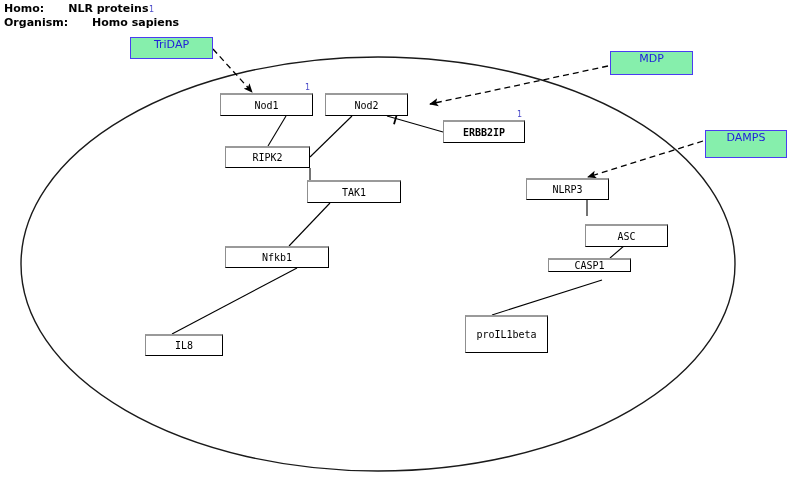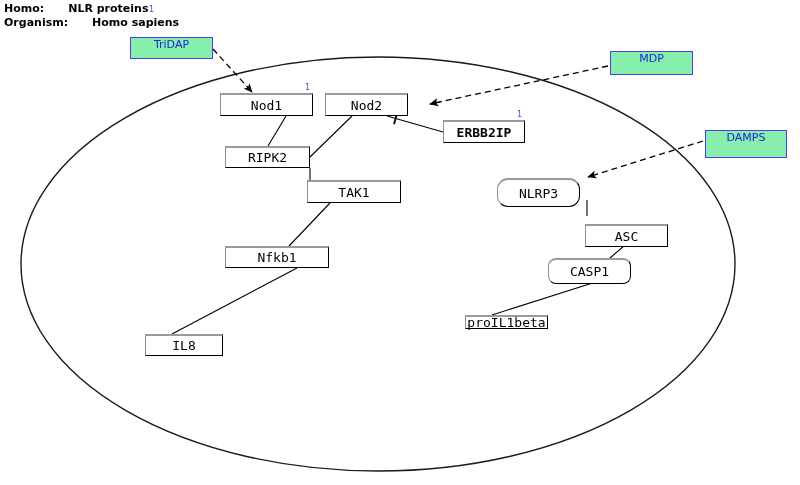--- a/index.html
+++ b/index.html
@@ -16,21 +16,21 @@
   .ref-sup{
     position:absolute;font-size:8px;color:#4a4ac8;
     font-family:"DejaVu Sans",sans-serif;
   }
   .node{
     position:absolute;box-sizing:border-box;
     border:1px solid #000000;
     background:#ffffff;
     display:flex;align-items:center;justify-content:center;
     font-family:"DejaVu Sans Mono",monospace;
-    font-size:13px;color:#000000;
+    font-size:10px;color:#000000;
     border-top:2px solid #9a9a9a;
     border-left:1px solid #8f8f8f;
   }
   .stim{
     position:absolute;box-sizing:border-box;
     border:1.5px solid #4a3df0;
     background:#86efac;
     display:flex;justify-content:center;
     font-family:"DejaVu Sans",sans-serif;
     font-size:11px;color:#2222d8;
@@ -109,33 +109,33 @@
     <div class="node" style="left: 225px; top: 146px; width: 85px; height: 22px;">
       <span>RIPK2</span>
     </div>
     <div class="node" style="left: 443px; top: 120px; width: 82px; height: 23px; font-weight: bold;">
       <span>ERBB2IP</span>
     </div>
     <span class="ref-sup" style="left: 517px; top: 110px;">1</span>
     <div class="node" style="left: 307px; top: 180px; width: 94px; height: 23px;">
       <span>TAK1</span>
     </div>
-    <div class="node" style="left: 497px; top: 178px; width: 83px; height: 29px; border-radius: 11px;">
+    <div class="node" style="left: 526px; top: 178px; width: 83px; height: 22px;">
       <span>NLRP3</span>
     </div>
     <div class="node" style="left: 585px; top: 224px; width: 83px; height: 23px;">
       <span>ASC</span>
     </div>
     <div class="node" style="left: 225px; top: 246px; width: 104px; height: 22px;">
       <span>Nfkb1</span>
     </div>
-    <div class="node" style="left: 548px; top: 258px; width: 83px; height: 26px; border-radius: 8px;">
+    <div class="node" style="left: 548px; top: 258px; width: 83px; height: 14px;">
       <span>CASP1</span>
     </div>
-    <div class="node" style="left: 465px; top: 315px; width: 83px; height: 14px;">
+    <div class="node" style="left: 465px; top: 315px; width: 83px; height: 38px;">
       <span>proIL1beta</span>
     </div>
     <div class="node" style="left: 145px; top: 334px; width: 78px; height: 22px;">
       <span>IL8</span>
     </div>
   </div>
 <div id="stim-layer">
     <div class="stim" style="left: 130px; top: 37px; width: 83px; height: 22px; border-color: rgb(74, 61, 240); color: rgb(34, 34, 216);">
       <span>TriDAP</span>
     </div>

